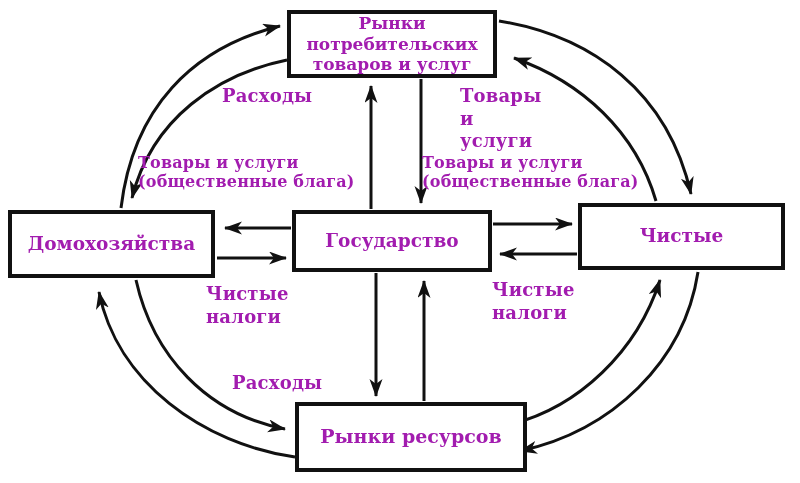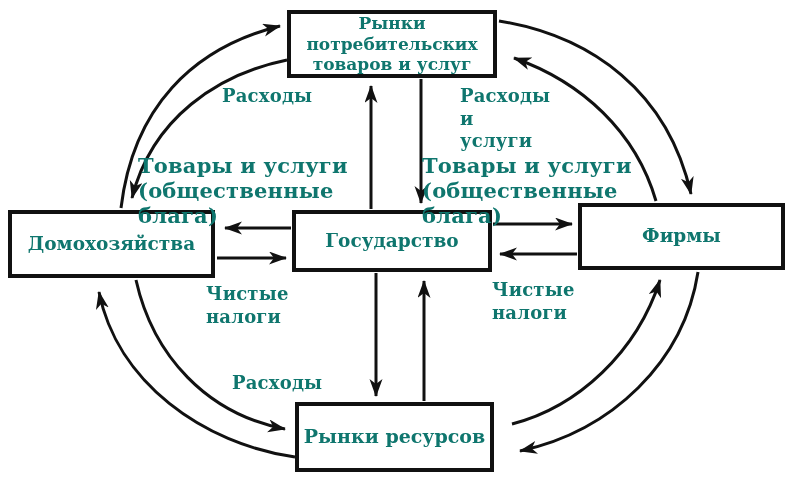--- a/index.html
+++ b/index.html
@@ -1,31 +1,31 @@
 <!DOCTYPE html>
 <html><head>
 <meta charset="utf-8">
 <style>
   html,body{margin:0;padding:0;background:#ffffff;}
   .stage{
     position:relative;width:800px;height:483px;background:#ffffff;overflow:hidden;
-    font-family:"DejaVu Serif","Liberation Serif",serif;color:#0f766e;text-decoration:underline;
+    font-family:"DejaVu Serif","Liberation Serif",serif;color:#a21caf;text-decoration:underline;
   }
   .stage svg{position:absolute;left:0;top:0;z-index:1;}
   .node{
     position:absolute;z-index:2;background:#ffffff;border:4px solid #111;
     box-sizing:border-box;display:flex;align-items:center;justify-content:center;
     text-align:center;font-weight:bold;line-height:1.22;
   }
   .node .txt{display:inline-block;}
   .lbl{
     position:absolute;z-index:3;text-align:left;font-weight:bold;
     font-size:18px;line-height:1.25;letter-spacing:.2px;
   }
-  .lbl.small{font-size:21px;line-height:1.2;}
+  .lbl.small{font-size:16px;line-height:1.2;}
 </style>
 </head>
 <body>
 
 <div class="stage">
 
   <svg width="800" height="483" viewBox="0 0 800 483">
     <defs>
       <marker id="ah" markerUnits="userSpaceOnUse" markerWidth="20" markerHeight="14" refX="17" refY="6.5" orient="auto">
         <path d="M0,0 L18,6.5 L0,13 L5,6.5 Z" fill="#111"></path>
@@ -61,30 +61,30 @@
 
   <div class="node" style="left:292px;top:210px;width:200px;height:62px;font-size:18.5px;">
     <span class="txt">Государство</span>
   </div>
 
   <div class="node" style="left:8px;top:210px;width:207px;height:68px;font-size:18.5px;">
     <span class="txt">Домохозяйства</span>
   </div>
 
   <div class="node" style="left:578px;top:203px;width:207px;height:67px;font-size:18.5px;">
-    <span class="txt">Фирмы</span>
+    <span class="txt">Чистые</span>
   </div>
 
-  <div class="node" style="left:295px;top:402px;width:199px;height:70px;font-size:19px;">
+  <div class="node" style="left:295px;top:402px;width:232px;height:70px;font-size:19px;">
     <span class="txt">Рынки ресурсов</span>
   </div>
 
   <div class="lbl" style="left:222px;top:85px;width:130px;">Расходы</div>
 
-  <div class="lbl" style="left:460px;top:85px;width:92px;">Расходы и услуги</div>
+  <div class="lbl" style="left:460px;top:85px;width:92px;">Товары и услуги</div>
 
   <div class="lbl small" style="left:138px;top:153px;width:238px;">Товары и услуги (общественные блага)</div>
 
   <div class="lbl small" style="left:422px;top:153px;width:242px;">Товары и услуги (общественные блага)</div>
 
   <div class="lbl" style="left:206px;top:283px;width:98px;">Чистые налоги</div>
 
   <div class="lbl" style="left:492px;top:279px;width:98px;">Чистые налоги</div>
 
   <div class="lbl" style="left:232px;top:372px;width:118px;">Расходы</div>

